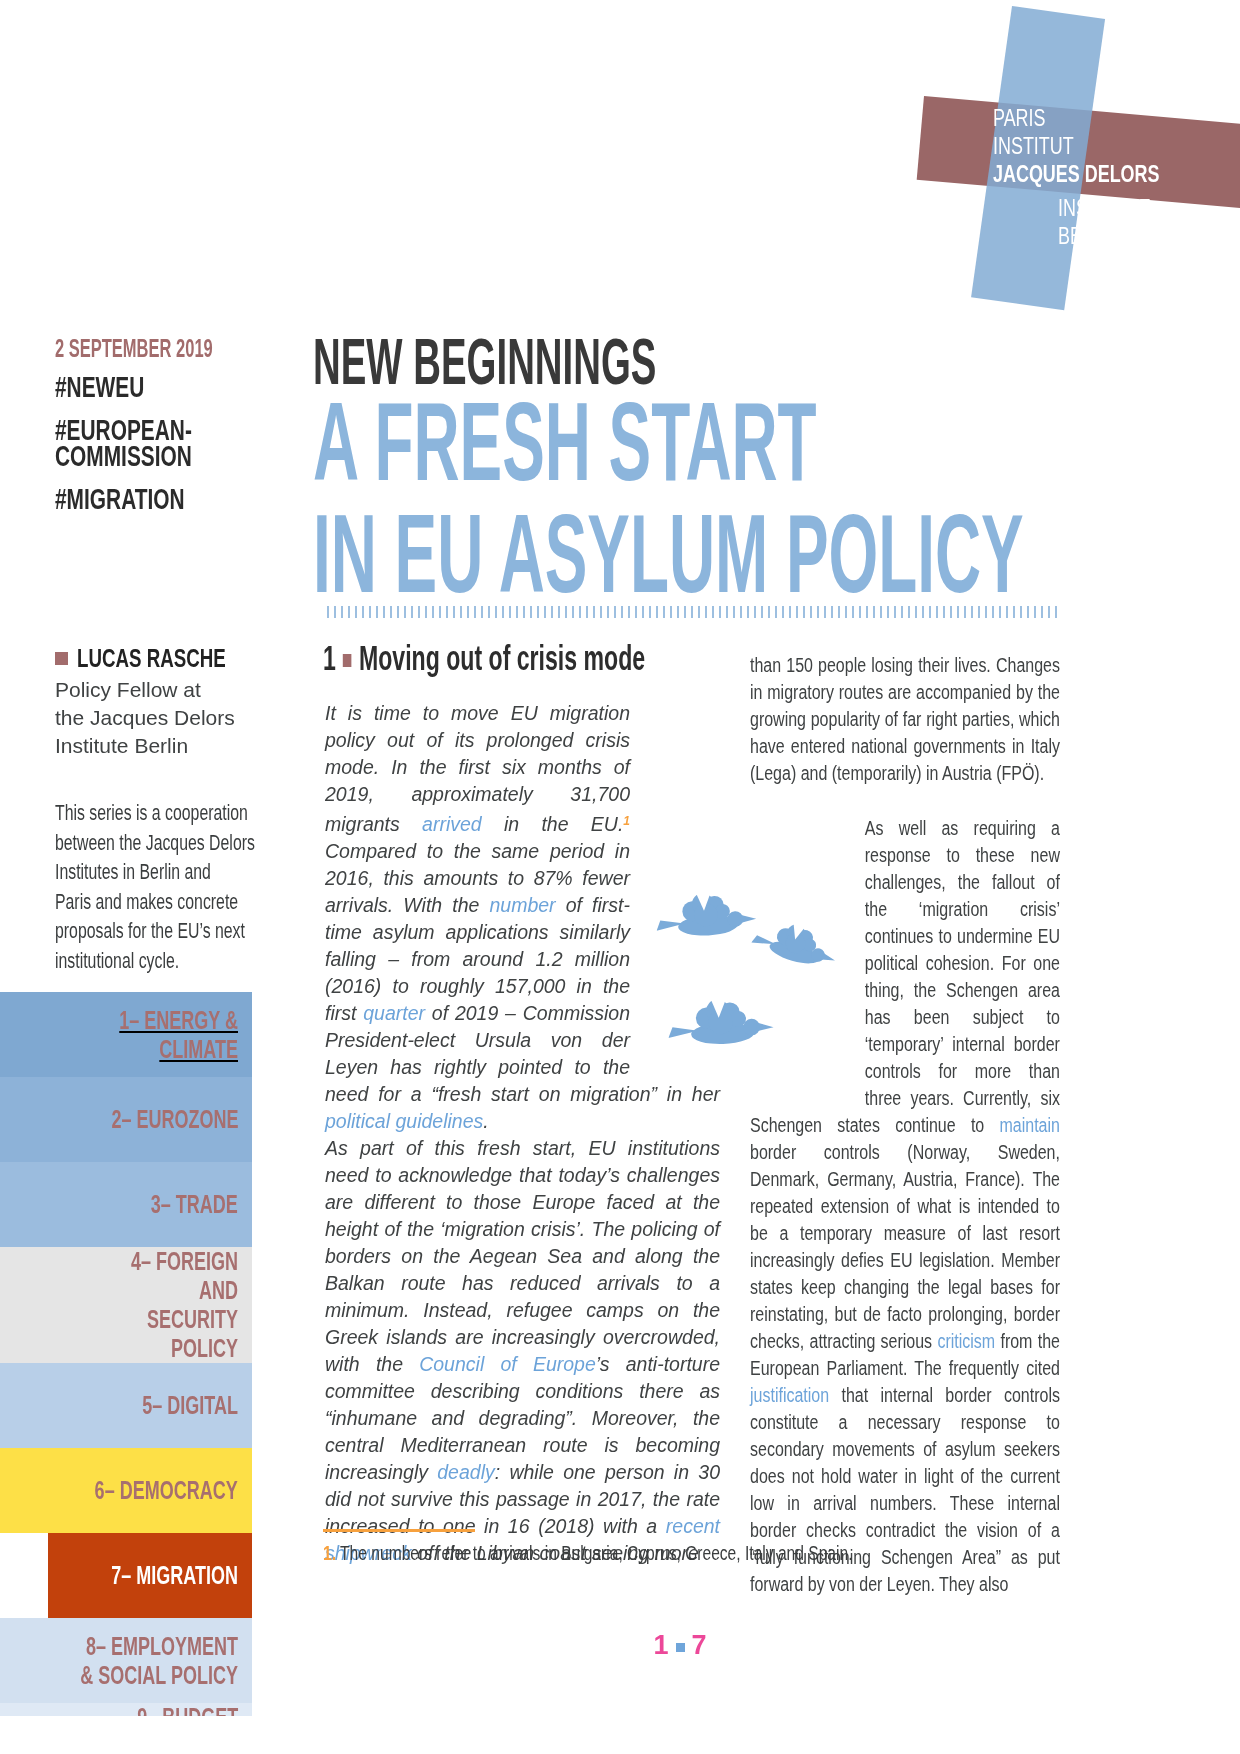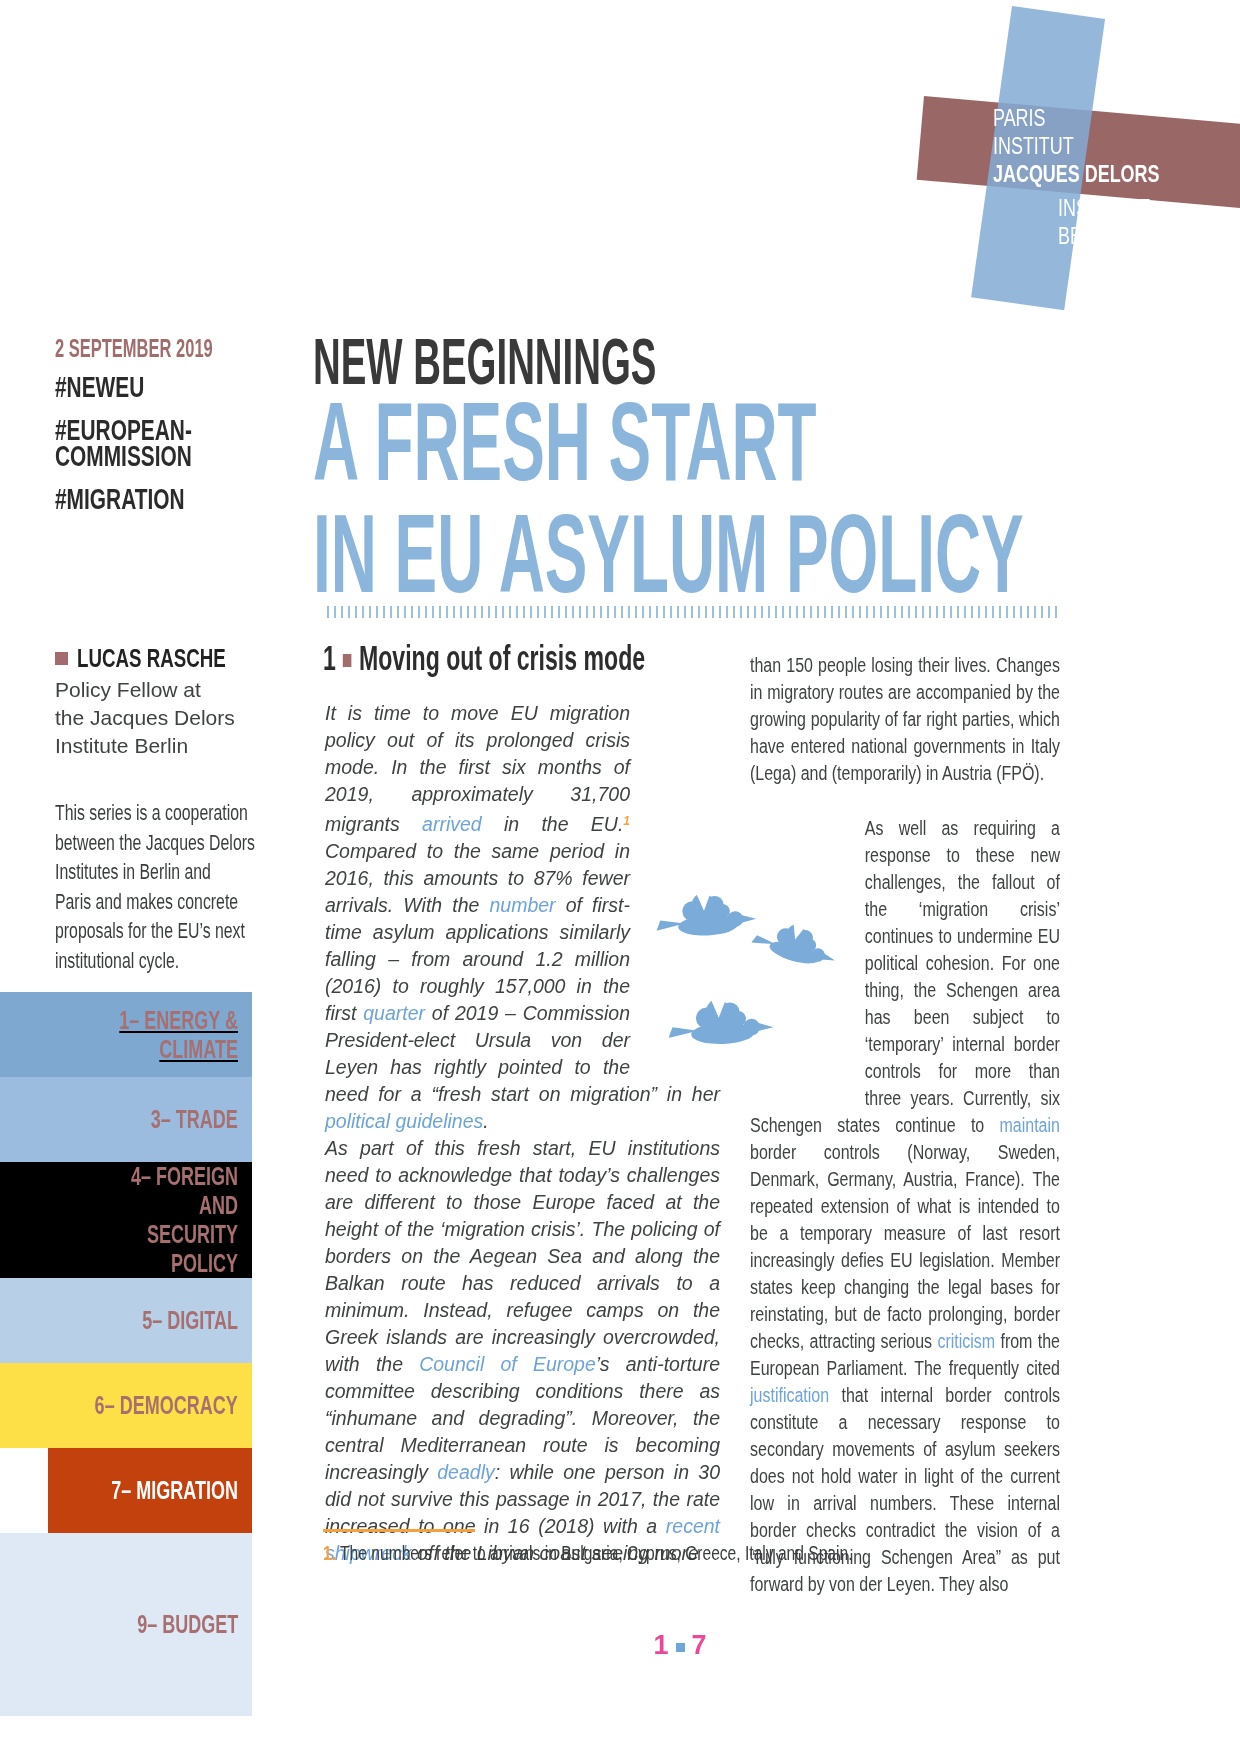--- a/index.html
+++ b/index.html
@@ -121,35 +121,42 @@
 between the Jacques Delors
 Institutes in Berlin and
 Paris and makes concrete
 proposals for the EU’s next
 institutional cycle.</div>
 
   <nav class="menu">
     <div class="menu-item" style="background-color: rgb(127, 168, 209); text-decoration: underline;">
       <span class="menu-label">1– ENERGY &amp; CLIMATE</span>
       </div>
+    <div class="menu-item" style="background-color: rgb(141, 178, 216);">
+      <span class="menu-label">2– EUROZONE</span>
+      </div>
     <div class="menu-item" style="background-color: rgb(155, 188, 222);">
       <span class="menu-label">3– TRADE</span>
       </div>
-    <div class="menu-item" style="background-color: #000000; padding-left: 32px;">
+    <div class="menu-item" style="background-color: #e5e5e5; padding-left: 32px;">
       <span class="menu-label">4– FOREIGN AND
 SECURITY POLICY</span>
       </div>
     <div class="menu-item" style="background-color: rgb(184, 207, 232);">
       <span class="menu-label">5– DIGITAL</span>
       </div>
     <div class="menu-item" style="background-color: #fde047;">
       <span class="menu-label">6– DEMOCRACY</span>
       </div>
     <div class="menu-item active" style="background-color: #c2410c; margin-left: 48px;">
       <span class="menu-label">7– MIGRATION</span>
+      </div>
+    <div class="menu-item" style="background-color: rgb(210, 224, 240);">
+      <span class="menu-label">8– EMPLOYMENT
+&amp; SOCIAL POLICY</span>
       </div>
     <div class="menu-item" style="background-color: rgb(223, 233, 245);">
       <span class="menu-label">9– BUDGET</span>
       </div>
   </nav>
 
   <div class="kicker">NEW BEGINNINGS</div>
   <div class="title-line title-1">A FRESH START</div>
   <div class="title-line title-2">IN EU ASYLUM POLICY</div>
   <div class="separator"></div>

